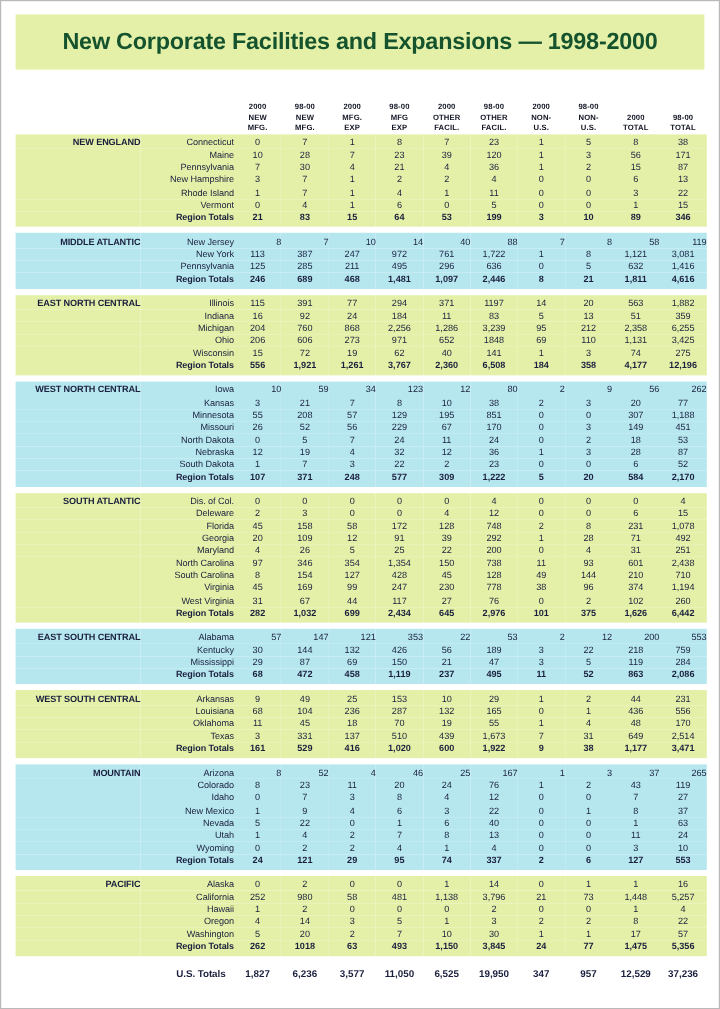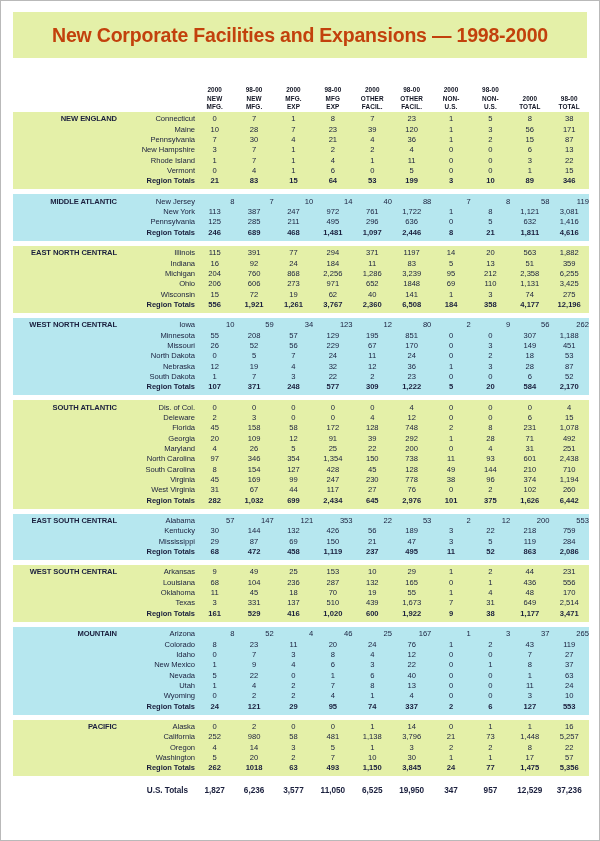--- a/index.html
+++ b/index.html
@@ -29,21 +29,21 @@
     background: #e4f0a8;
     height: 46px;
     display: flex;
     align-items: center;
     justify-content: center;
   }
   .title-text {
     font-size: 19.5px;
     font-weight: bold;
     letter-spacing: -0.2px;
-    color: #c2410c;
+    color: #14532d;
     white-space: nowrap;
   }
 
   
   table.grid {
     border-collapse: collapse;
     width: 560px;
     margin-top: 10px;
     table-layout: fixed;
   }
@@ -459,20 +459,34 @@
           <td class="num">123</td>
           <td class="num">12</td>
           <td class="num">80</td>
           <td class="num">2</td>
           <td class="num">9</td>
           <td class="num">56</td>
           <td class="num">262</td>
         </tr>
         <tr class="row-data band-blue">
           <td class="region-label"></td>
+          <td class="state-label">Kansas</td>
+          <td class="num">3</td>
+          <td class="num">21</td>
+          <td class="num">7</td>
+          <td class="num">8</td>
+          <td class="num">10</td>
+          <td class="num">38</td>
+          <td class="num">2</td>
+          <td class="num">3</td>
+          <td class="num">20</td>
+          <td class="num">77</td>
+        </tr>
+        <tr class="row-data band-blue">
+          <td class="region-label"></td>
           <td class="state-label">Minnesota</td>
           <td class="num">55</td>
           <td class="num">208</td>
           <td class="num">57</td>
           <td class="num">129</td>
           <td class="num">195</td>
           <td class="num">851</td>
           <td class="num">0</td>
           <td class="num">0</td>
           <td class="num">307</td>
@@ -961,20 +975,34 @@
           <td class="num">252</td>
           <td class="num">980</td>
           <td class="num">58</td>
           <td class="num">481</td>
           <td class="num">1,138</td>
           <td class="num">3,796</td>
           <td class="num">21</td>
           <td class="num">73</td>
           <td class="num">1,448</td>
           <td class="num">5,257</td>
+        </tr>
+        <tr class="row-data band-green">
+          <td class="region-label"></td>
+          <td class="state-label">Hawaii</td>
+          <td class="num">1</td>
+          <td class="num">2</td>
+          <td class="num">0</td>
+          <td class="num">0</td>
+          <td class="num">0</td>
+          <td class="num">2</td>
+          <td class="num">0</td>
+          <td class="num">0</td>
+          <td class="num">1</td>
+          <td class="num">4</td>
         </tr>
         <tr class="row-data band-green">
           <td class="region-label"></td>
           <td class="state-label">Oregon</td>
           <td class="num">4</td>
           <td class="num">14</td>
           <td class="num">3</td>
           <td class="num">5</td>
           <td class="num">1</td>
           <td class="num">3</td>

